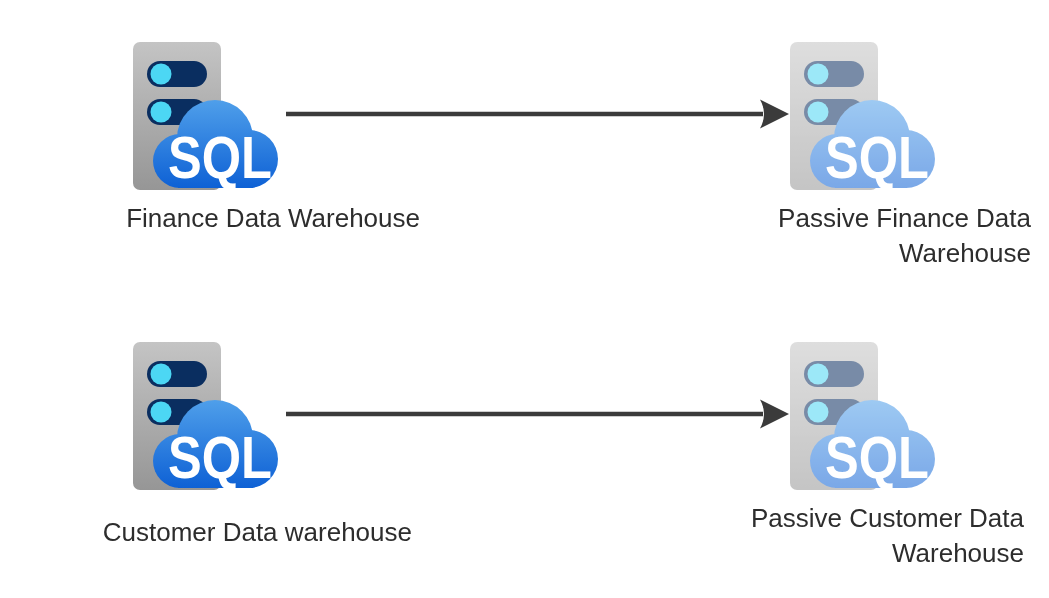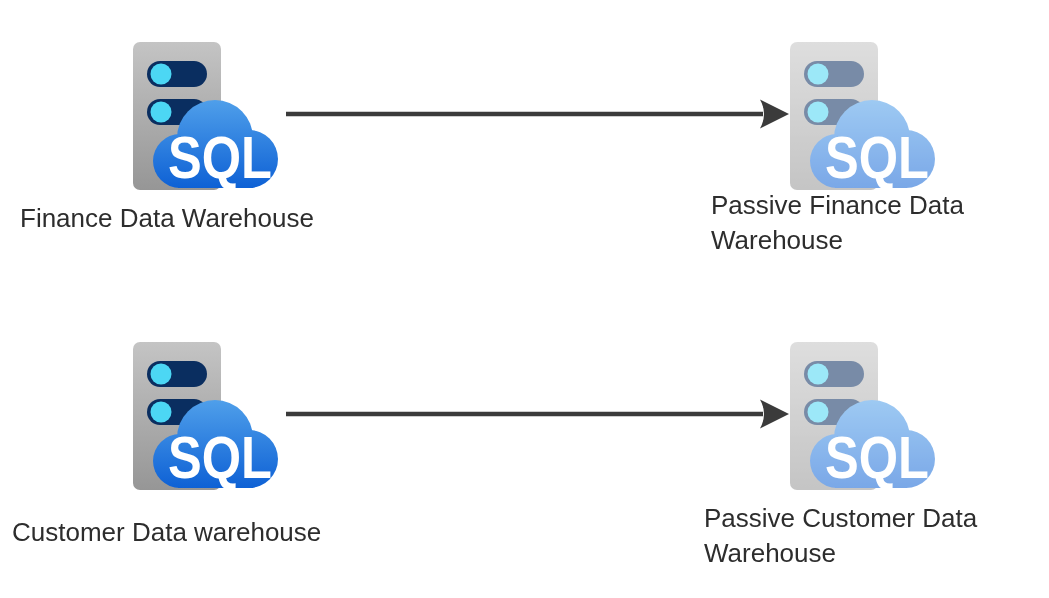--- a/index.html
+++ b/index.html
@@ -17,21 +17,21 @@
     padding-left: 39px;
   }
   .abs { position: absolute; }
   .node-icon { display: block; }
   .node-icon.passive { opacity: 0.55; }
   .node-label {
     position: absolute;
     font-size: 26px;
     line-height: 35px;
     color: #2d2d2d;
-    text-align: left;
+    text-align: right;
   }
   .arrow-svg { position: absolute; }
 </style>
 </head>
 <body>
 
 <svg width="0" height="0" style="position:absolute" aria-hidden="true">
   <defs>
     <linearGradient id="gServer" x1="0" y1="0" x2="0" y2="1">
       <stop offset="0" stop-color="#c4c4c4"></stop>
@@ -86,21 +86,21 @@
         <g fill="url(#gCloud)">
           <circle cx="47" cy="119" r="27"></circle>
           <circle cx="82" cy="96" r="38"></circle>
           <circle cx="116" cy="117" r="29"></circle>
           <rect x="45" y="110" width="72" height="36"></rect>
         </g>
         <text x="87" y="136" text-anchor="middle" font-size="60" font-weight="bold" fill="#ffffff" textLength="104" lengthAdjust="spacingAndGlyphs" font-family="Liberation Sans, DejaVu Sans, sans-serif">SQL</text>
       </g>
     </svg>
   </div>
-  <div class="node-label" style="left:711px; top:188px; width:320px;">Passive Finance Data Warehouse</div>
+  <div class="node-label" style="left:711px; top:201px; width:320px;">Passive Finance Data Warehouse</div>
 
   <div class="abs" style="left:133px; top:342px;">
     <svg class="node-icon" width="145" height="148" viewBox="0 0 145 148">
       <g>
         <rect x="0" y="0" width="88" height="148" rx="7" fill="url(#gServer)"></rect>
         <rect x="14" y="19" width="60" height="26" rx="13" fill="#0a2e60"></rect>
         <circle cx="28" cy="32" r="10.5" fill="#4cd7f4"></circle>
         <rect x="14" y="57" width="60" height="26" rx="13" fill="#0a2e60"></rect>
         <circle cx="28" cy="70" r="10.5" fill="#4cd7f4"></circle>
       </g>

